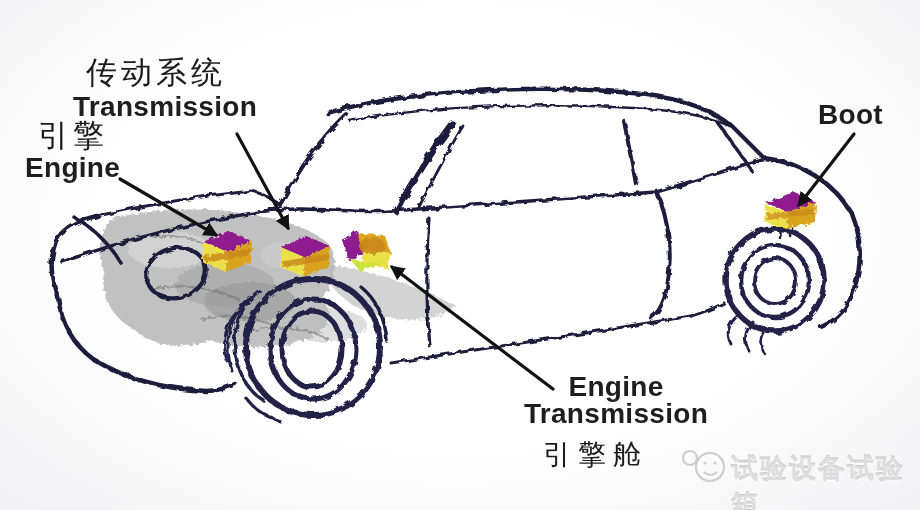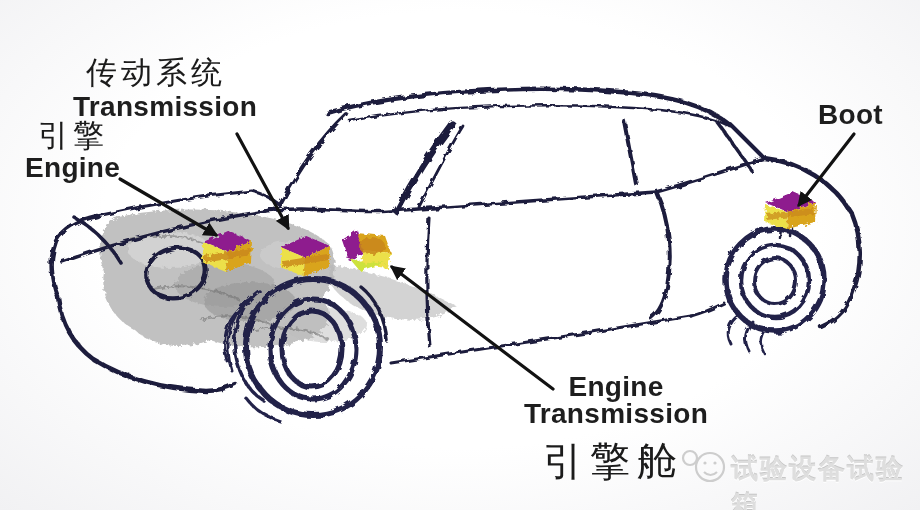--- a/index.html
+++ b/index.html
@@ -7,21 +7,21 @@
     position:relative;width:920px;height:510px;overflow:hidden;
     background:radial-gradient(ellipse at 50% 45%, #ffffff 55%, #f1f1f3 100%);
     font-family:"Liberation Sans","DejaVu Sans",sans-serif;
   }
   .stage svg{position:absolute;left:0;top:0;}
   .lbl{position:absolute;color:#202020;white-space:nowrap;line-height:1.05;}
   .zh{font-size:31px;font-weight:500;letter-spacing:4px;color:#1b1b1b;}
   .en{font-size:28px;font-weight:bold;letter-spacing:0.3px;color:#1e1e1e;}
   .ec-block{position:absolute;left:505px;top:373px;width:222px;text-align:center;}
   .ec-block .en{display:block;line-height:27px;}
-  .zh-big{font-size:40px;letter-spacing:7px;}
+  .zh-big{font-size:28px;letter-spacing:7px;}
   .watermark-text{
     position:absolute;left:731px;top:451px;font-size:27px;font-weight:bold;
     letter-spacing:2px;color:#dedede;
     text-shadow:0 1px 0 #ffffff,0 -1px 0 #c6c6c6;
   }
 </style>
 </head>
 <body>
 
 <div class="stage">

